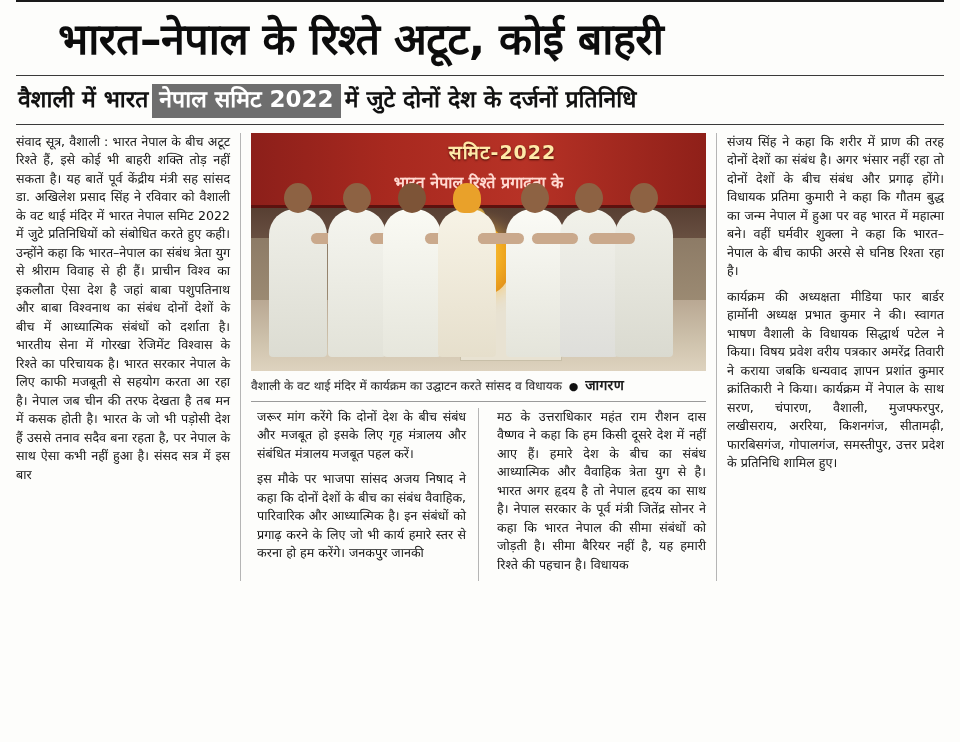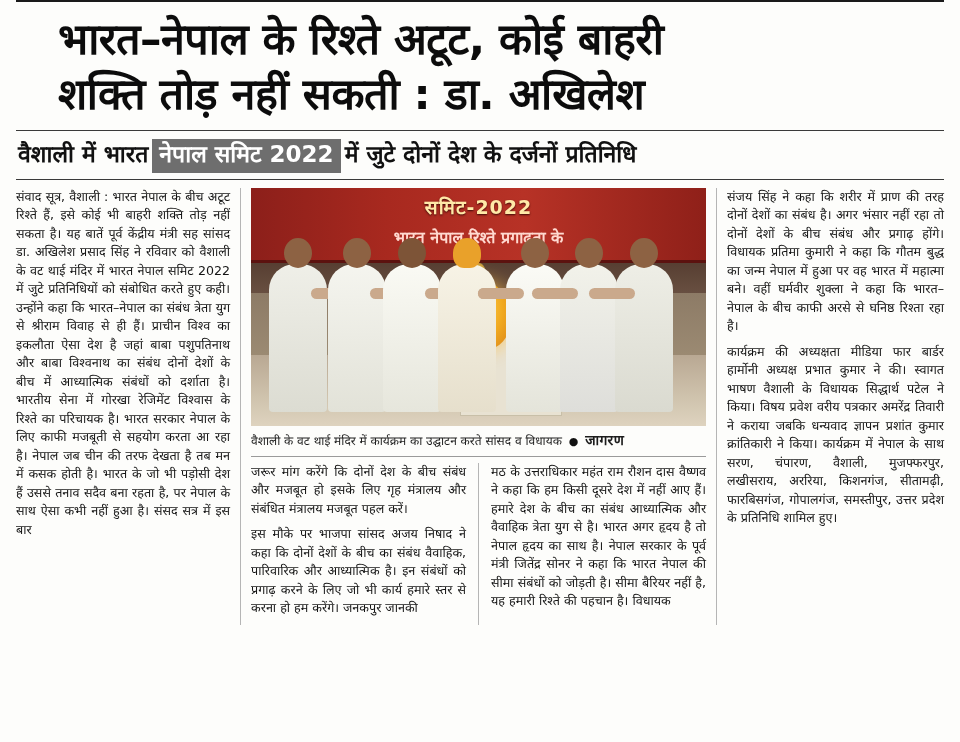--- a/index.html
+++ b/index.html
@@ -108,20 +108,21 @@
   }
   .photo .banner-text {
     position: absolute;
     top: 6px; left: 0; width: 100%;
     text-align: center;
     color: #ffe9a8;
     font-size: 19px;
     font-weight: bold;
     letter-spacing: 1px;
     text-shadow: 0 1px 2px #3d0a07;
+    padding-left: 24px;
   }
   .photo .banner-sub {
     position: absolute;
     top: 38px; left: 0; width: 100%;
     text-align: center;
     color: #ffd9d0;
     font-size: 16px;
     font-weight: bold;
   }
   .photo .floor {
@@ -196,38 +197,38 @@
     font-size: 14px;
     letter-spacing: 0.3px;
   }
   .mid-cols {
     display: flex;
     gap: 12px;
     margin-top: 6px;
   }
   .mid-cols .mc {
     width: 221px;
+    margin-left: 6px;
   }
   .vline {
     width: 1px;
     background: #b5b5b5;
     align-self: stretch;
   }
 </style>
 </head>
 <body>
 
 <div class="page">
 
   <div class="rule"></div>
 
   <div class="headline-wrap">
     <div class="headline">
       <span>भारत–नेपाल के रिश्ते अटूट, कोई बाहरी</span>
-      <span class="line2">शक्ति तोड़ नहीं सकती  : डा. अखिलेश</span>
     </div>
   </div>
 
   <div class="rule thin" style="margin-top:8px;"></div>
 
   <div class="subhead-wrap">
     <div class="subhead">
       <span>वैशाली में भारत</span><span class="hl">नेपाल समिट 2022</span><span>में जुटे दोनों देश के दर्जनों प्रतिनिधि</span>
     </div>
   </div>

